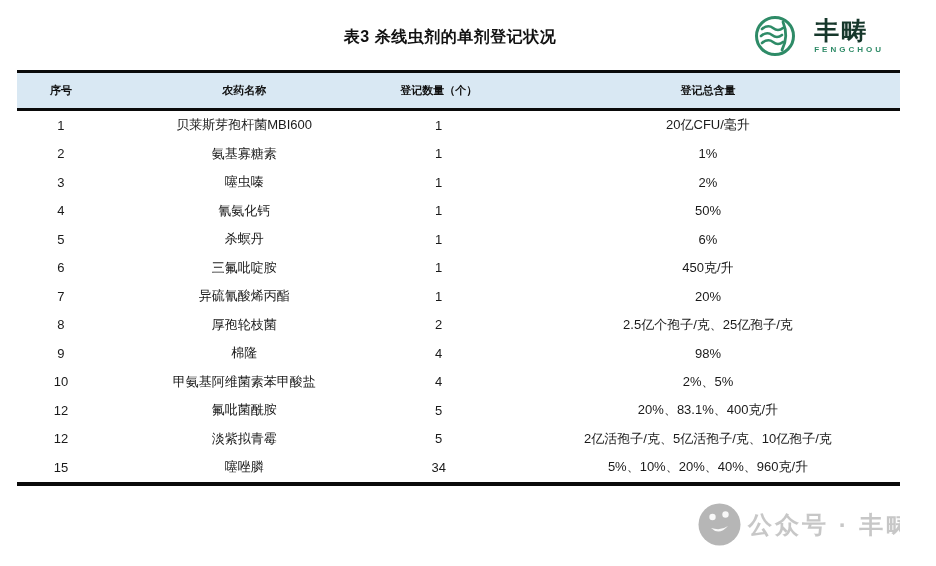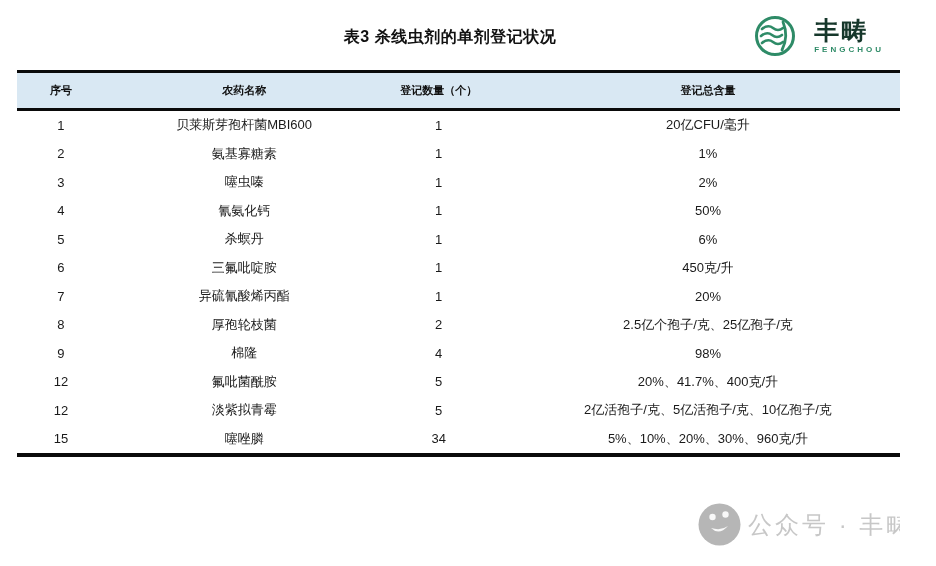--- a/index.html
+++ b/index.html
@@ -39,21 +39,21 @@
     font-size:13px; padding:0 4px; white-space:nowrap; overflow:hidden;
   }
 
   
   .watermark {
     position:absolute; left:697px; top:502px;
     display:flex; align-items:center; z-index:5; pointer-events:none;
   }
   .wm-text {
     font-size:24px; color:rgba(165,165,165,0.62);
-    letter-spacing:3px; margin-left:6px; font-weight:normal; white-space:nowrap;
+    letter-spacing:3px; margin-left:6px; font-weight:bold; white-space:nowrap;
   }
 </style>
 </head>
 <body>
 
 <div class="page">
 
   <div class="title">表3 杀线虫剂的单剂登记状况</div>
 
   <div class="logo">
@@ -134,36 +134,42 @@
           <td>2</td>
           <td>2.5亿个孢子/克、25亿孢子/克</td>
         </tr>
         <tr>
           <td>9</td>
           <td>棉隆</td>
           <td>4</td>
           <td>98%</td>
         </tr>
         <tr>
+          <td>10</td>
+          <td>甲氨基阿维菌素苯甲酸盐</td>
+          <td>4</td>
+          <td>2%、5%</td>
+        </tr>
+        <tr>
           <td>12</td>
           <td>氟吡菌酰胺</td>
           <td>5</td>
-          <td>20%、41.7%、400克/升</td>
+          <td>20%、83.1%、400克/升</td>
         </tr>
         <tr>
           <td>12</td>
           <td>淡紫拟青霉</td>
           <td>5</td>
           <td>2亿活孢子/克、5亿活孢子/克、10亿孢子/克</td>
         </tr>
         <tr>
           <td>15</td>
           <td>噻唑膦</td>
           <td>34</td>
-          <td>5%、10%、20%、30%、960克/升</td>
+          <td>5%、10%、20%、40%、960克/升</td>
         </tr>
       </tbody>
   </table>
 
   <div class="watermark">
     <svg width="45" height="45" viewBox="0 0 45 45">
       <circle cx="22.5" cy="22.5" r="21" fill="#9e9e9e" opacity="0.75"></circle>
       <circle cx="15.5" cy="15" r="3.2" fill="#ffffff" opacity="0.9"></circle>
       <circle cx="28.5" cy="12.5" r="3.2" fill="#ffffff" opacity="0.9"></circle>
       <path d="M14 26 Q 22 34, 31 24 Q 24 29, 14 26 Z" fill="#ffffff" opacity="0.9"></path>

